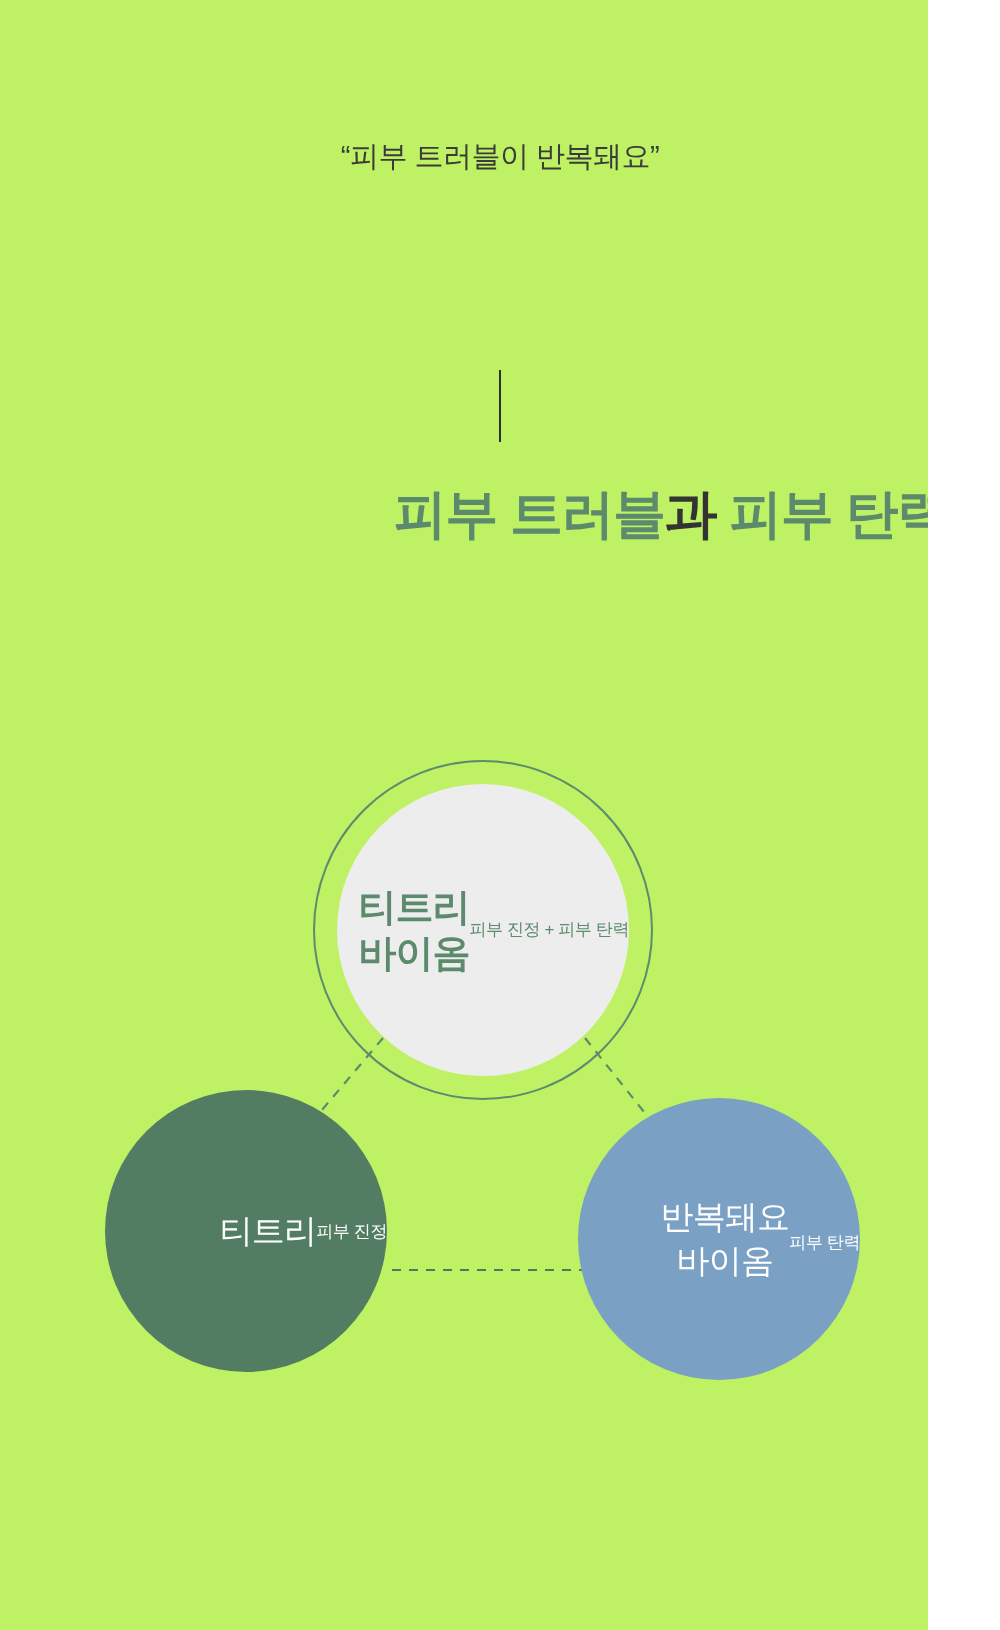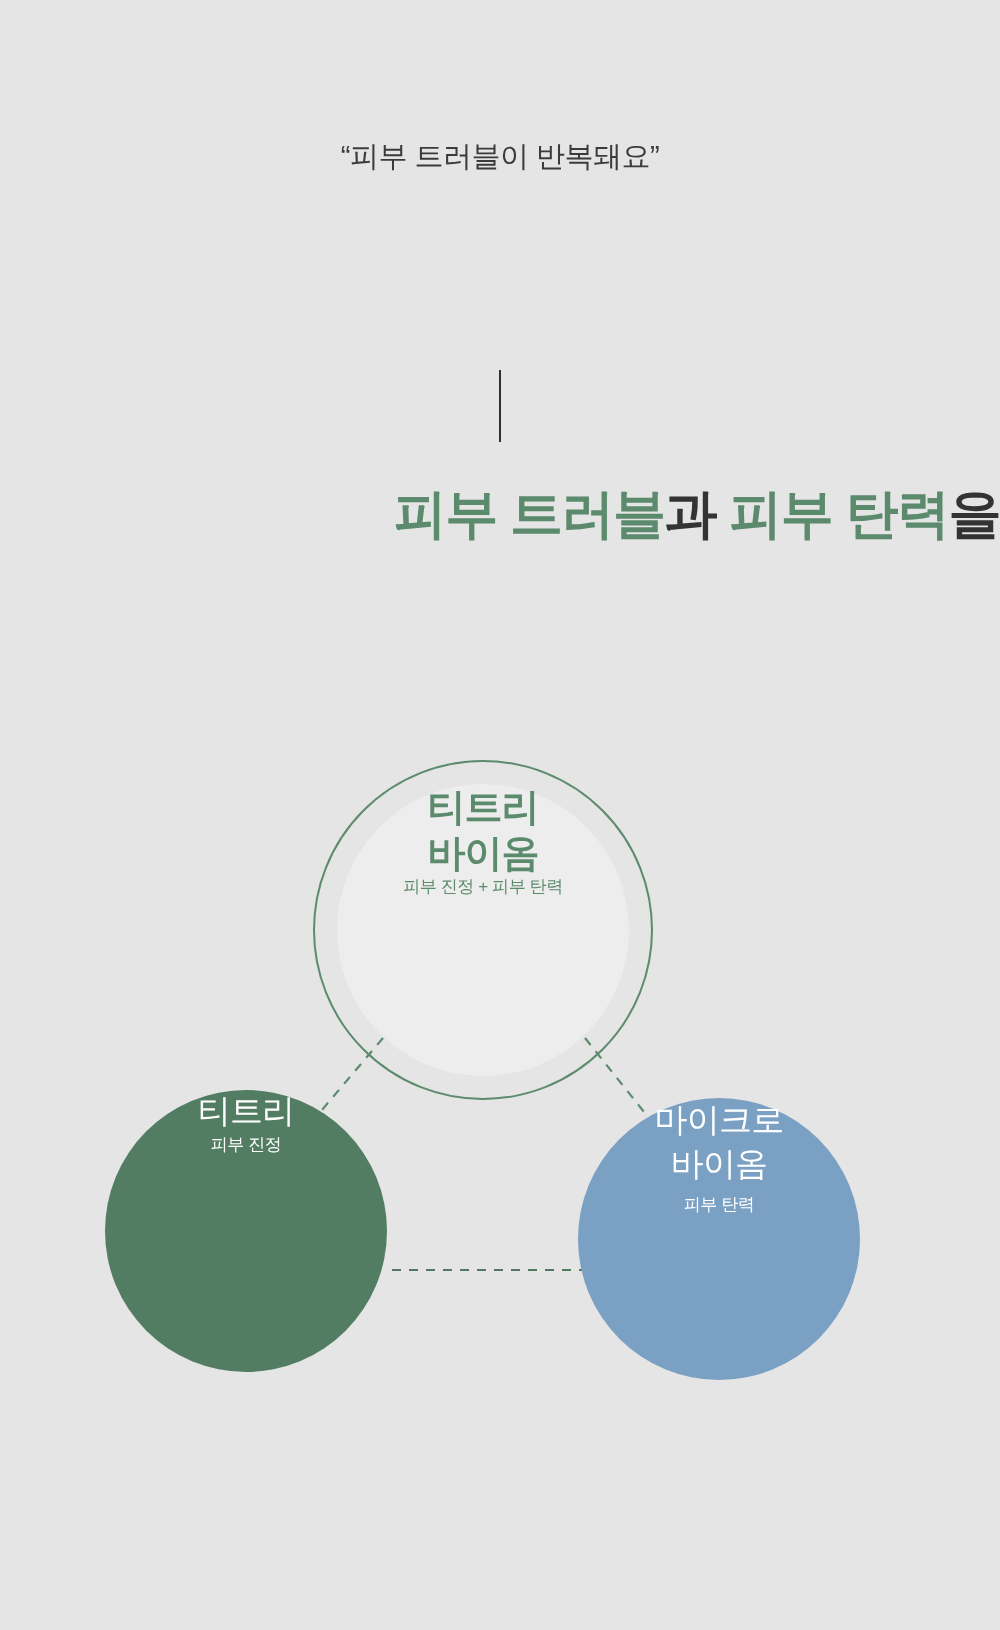--- a/index.html
+++ b/index.html
@@ -6,23 +6,23 @@
     margin: 0;
     padding: 0;
     background: #ffffff;
   }
   body {
     font-family: "Liberation Sans", "DejaVu Sans", sans-serif;
     -webkit-font-smoothing: antialiased;
   }
   #page {
     position: relative;
-    width: 1000px;
+    width: 928px;
     height: 1630px;
-    background: #e5e5e5;
+    background: #bef264;
     overflow: hidden;
   }
 
   
   .quotes {
     position: absolute;
     left: 0;
     top: 126px;
     width: 1000px;
     text-align: center;
@@ -84,23 +84,23 @@
   }
   .diagram svg {
     position: absolute;
     left: 0;
     top: 0;
   }
 
   .node {
     position: absolute;
     display: flex;
-    flex-direction: column;
+    flex-direction: row;
     align-items: center;
-    justify-content: flex-start;
+    justify-content: flex-end;
     text-align: center;
     border-radius: 50%;
     box-sizing: border-box;
   }
 
   
   .node-top-ring {
     left: 313px;
     top: 60px;
     width: 340px;
@@ -213,20 +213,20 @@
       <div class="node-top-sub">피부 진정 + 피부 탄력</div>
     </div>
 
     <div class="node node-left">
       <div class="node-left-title">티트리</div>
       <div class="node-left-sub">피부 진정</div>
     </div>
 
     <div class="node node-right">
       <div class="node-right-title">
-        <div>마이크로</div>
+        <div>반복돼요</div>
         <div>바이옴</div>
       </div>
       <div class="node-right-sub">피부 탄력</div>
     </div>
 
   </div>
 </div>
 
 </body></html>

